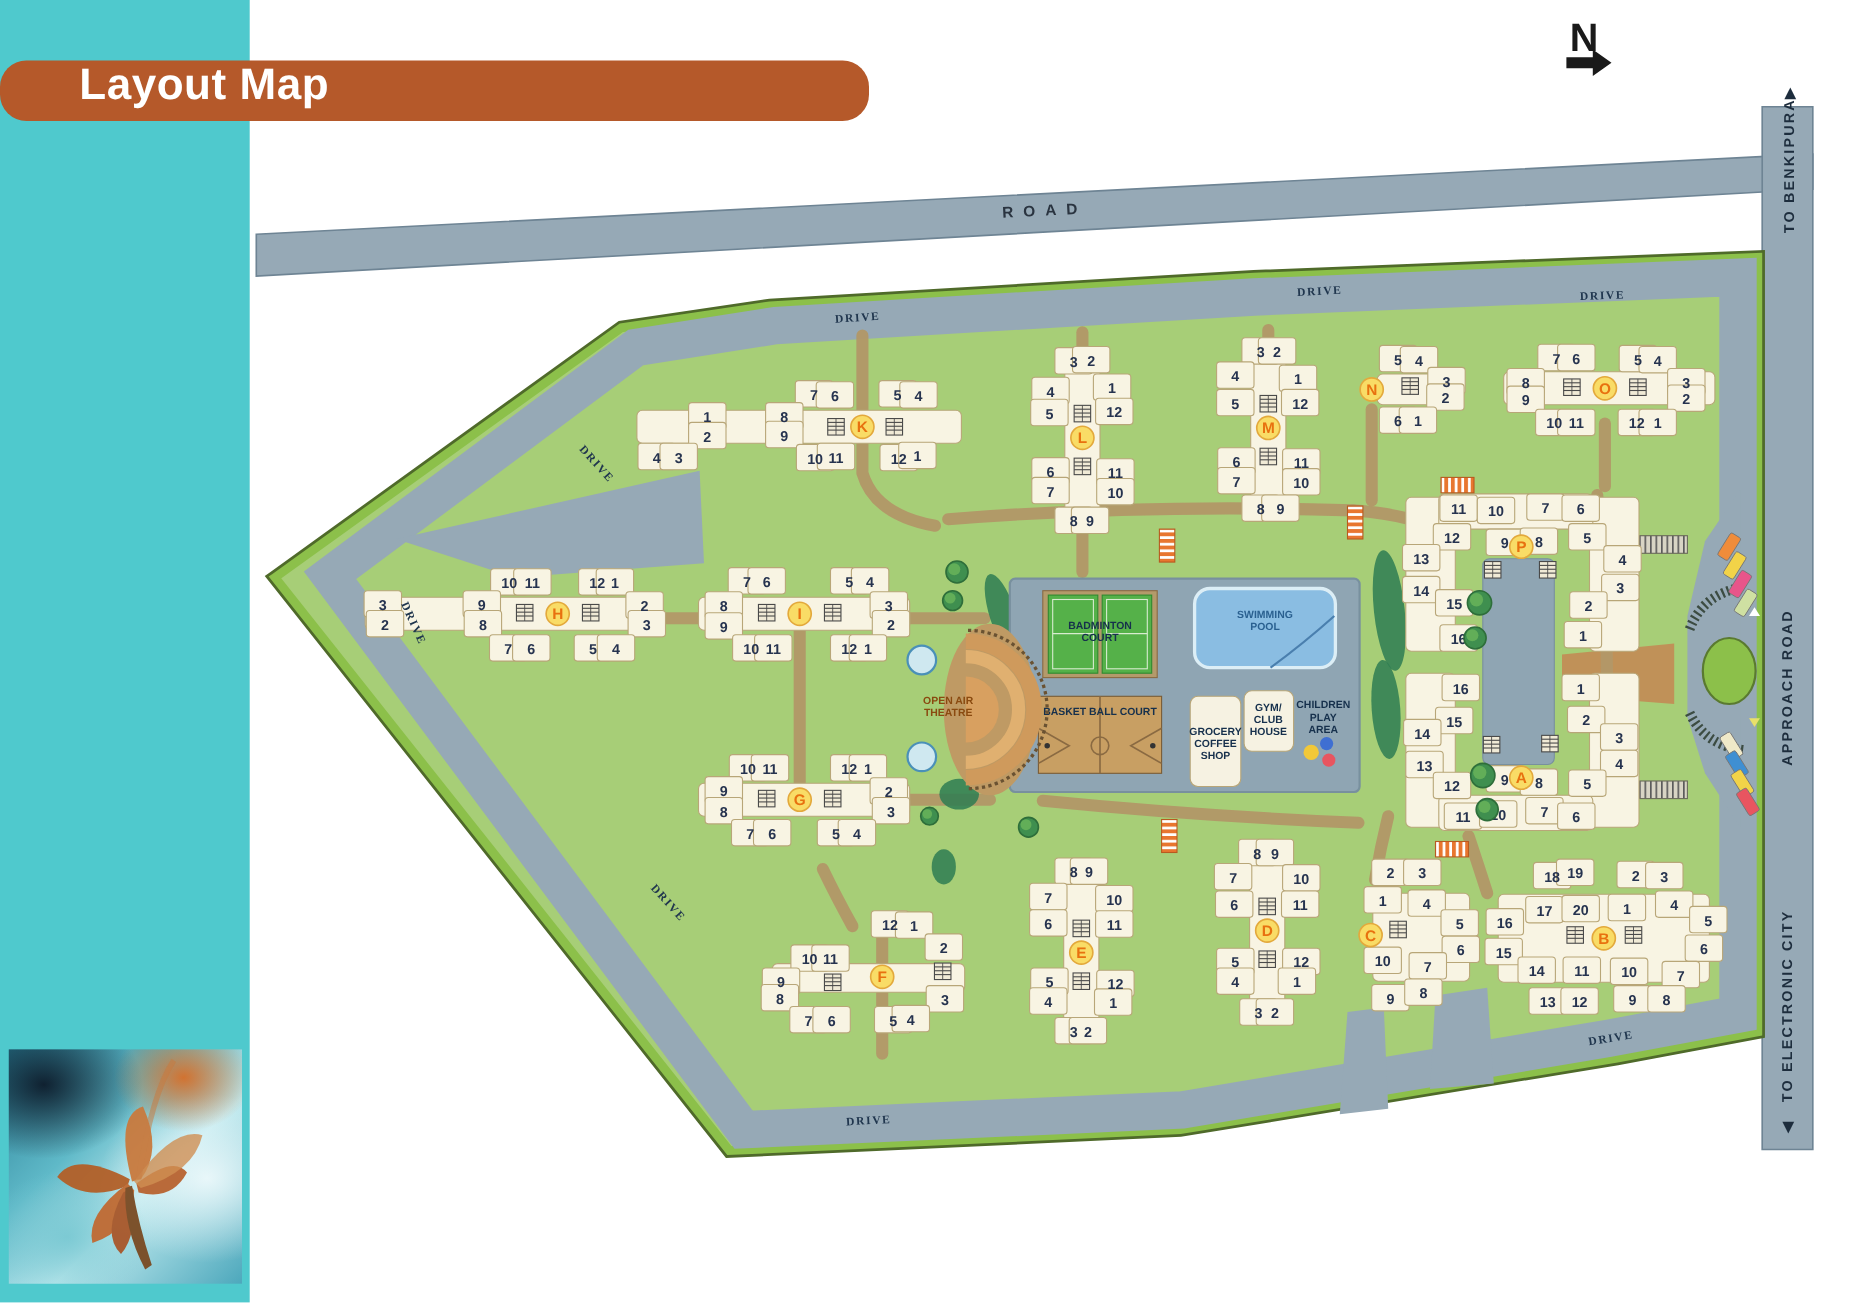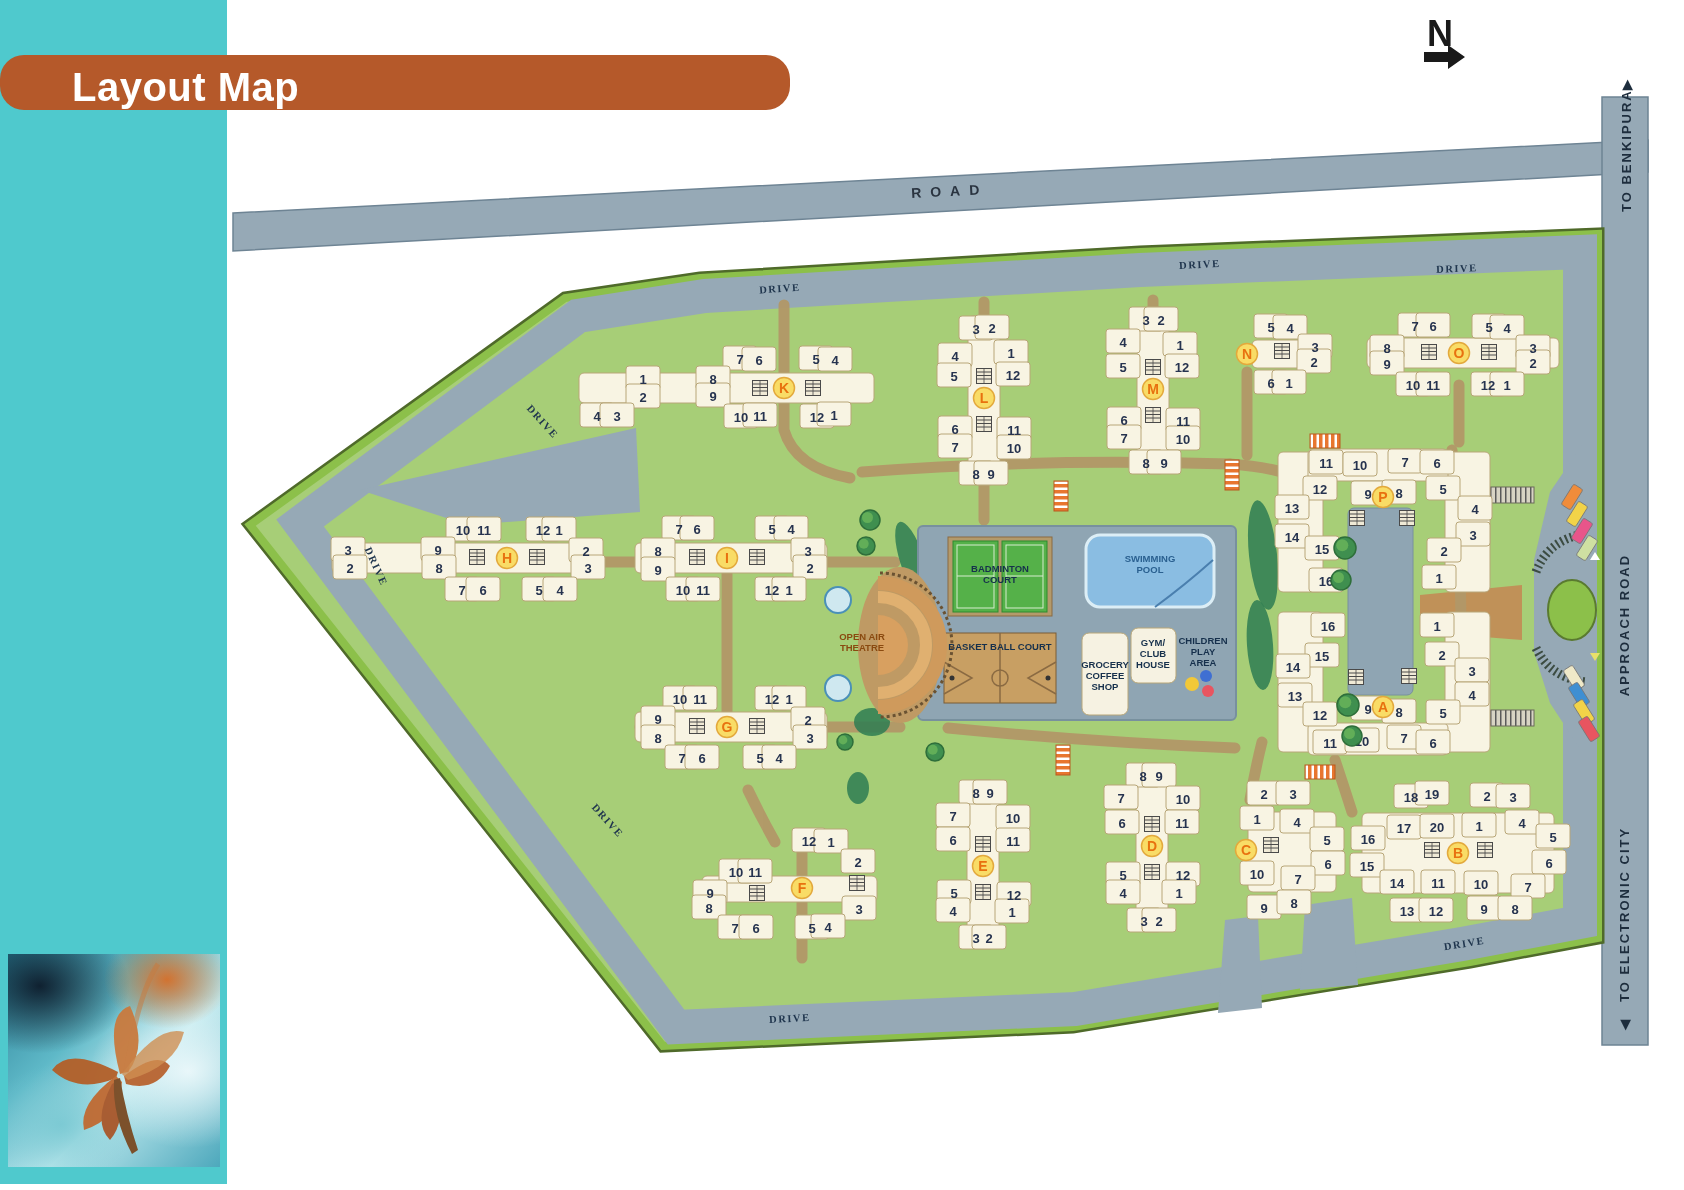--- a/index.html
+++ b/index.html
@@ -1,18 +1,18 @@
 <!DOCTYPE html>
 <html><head>
 <meta charset="utf-8">
 <style>
   html,body{margin:0;padding:0;background:#fff;}
   body{width:1684px;height:1190px;position:relative;font-family:"Liberation Sans",sans-serif;overflow:hidden;}
   .sidebar{position:absolute;left:0;top:0;width:227px;height:1184px;background:#4fc9cd;}
-  .banner{position:absolute;left:0;top:55px;width:790px;height:55px;background:#b5592a;display:flex;align-items:flex-end;border-radius:24px;}
+  .banner{position:absolute;left:0;top:55px;width:790px;height:55px;background:#b5592a;display:flex;align-items:flex-start;border-radius:24px;}
   .banner span{color:#fff;font-size:40px;font-weight:bold;padding-left:72px;letter-spacing:.5px;}
   .photo{position:absolute;left:8px;top:954px;width:212px;height:213px;overflow:hidden;
     background:
       radial-gradient(90px 70px at 75% 12%, rgba(214,110,40,.95), rgba(214,110,40,0) 70%),
       radial-gradient(120px 90px at 15% 15%, rgba(10,20,35,.9), rgba(10,20,35,0) 75%),
       radial-gradient(140px 110px at 85% 55%, rgba(240,250,252,.9), rgba(240,250,252,0) 70%),
       radial-gradient(100px 80px at 25% 80%, rgba(120,200,210,.9), rgba(120,200,210,0) 75%),
       linear-gradient(135deg,#2a7f96 0%,#5fb9c8 35%,#bfe9ee 60%,#4da8bc 100%);}
   svg text{user-select:none;}
   .bld{fill:#f8f4e3;stroke:#b8a678;stroke-width:1;}

